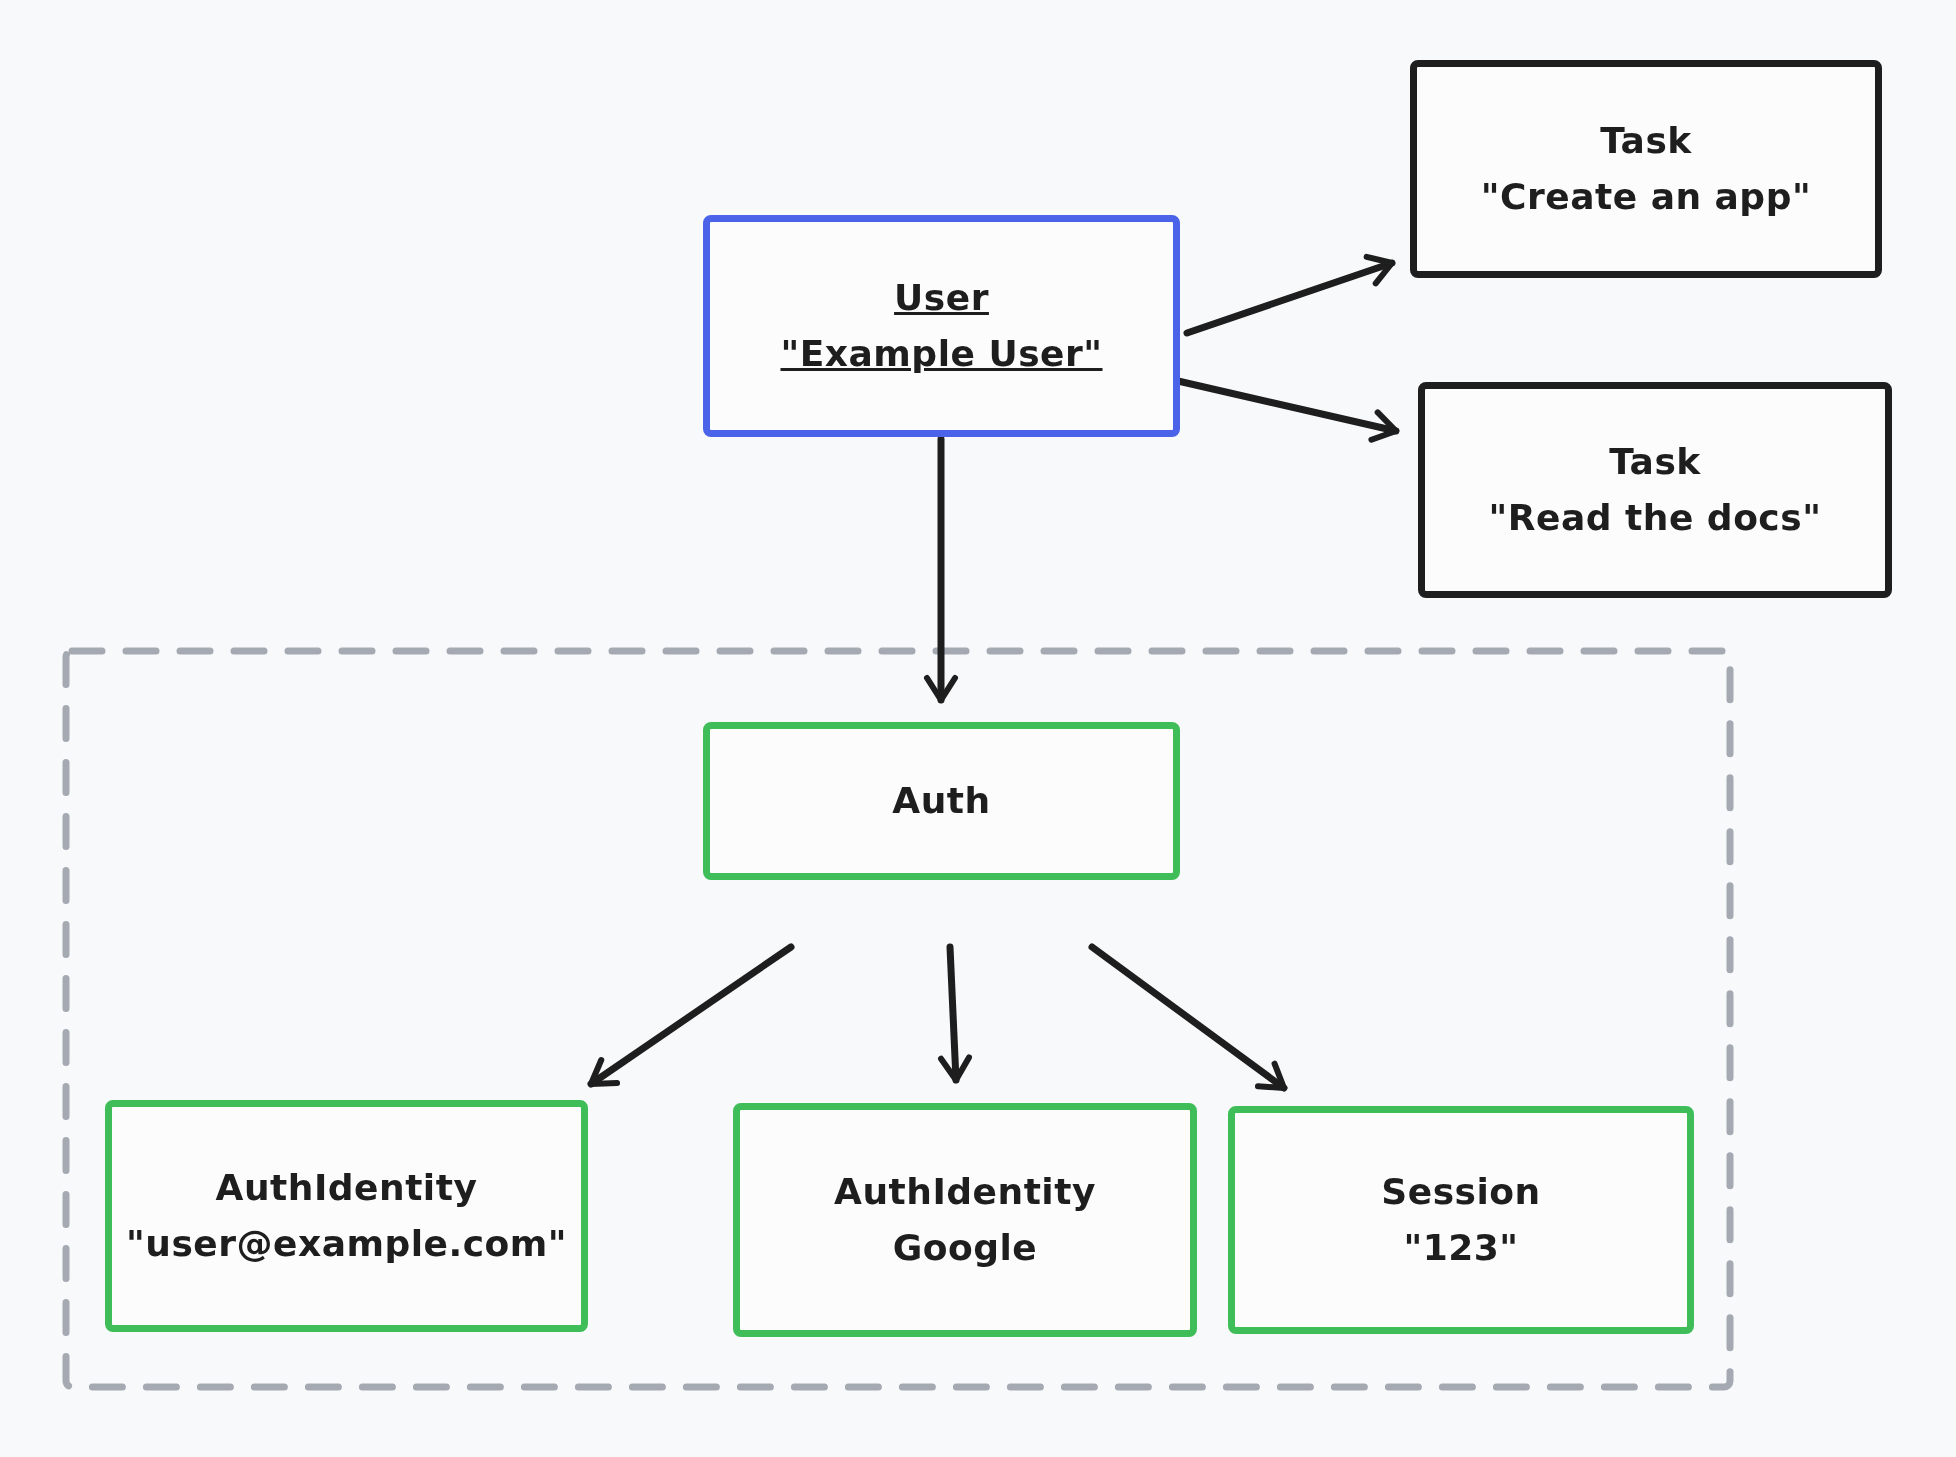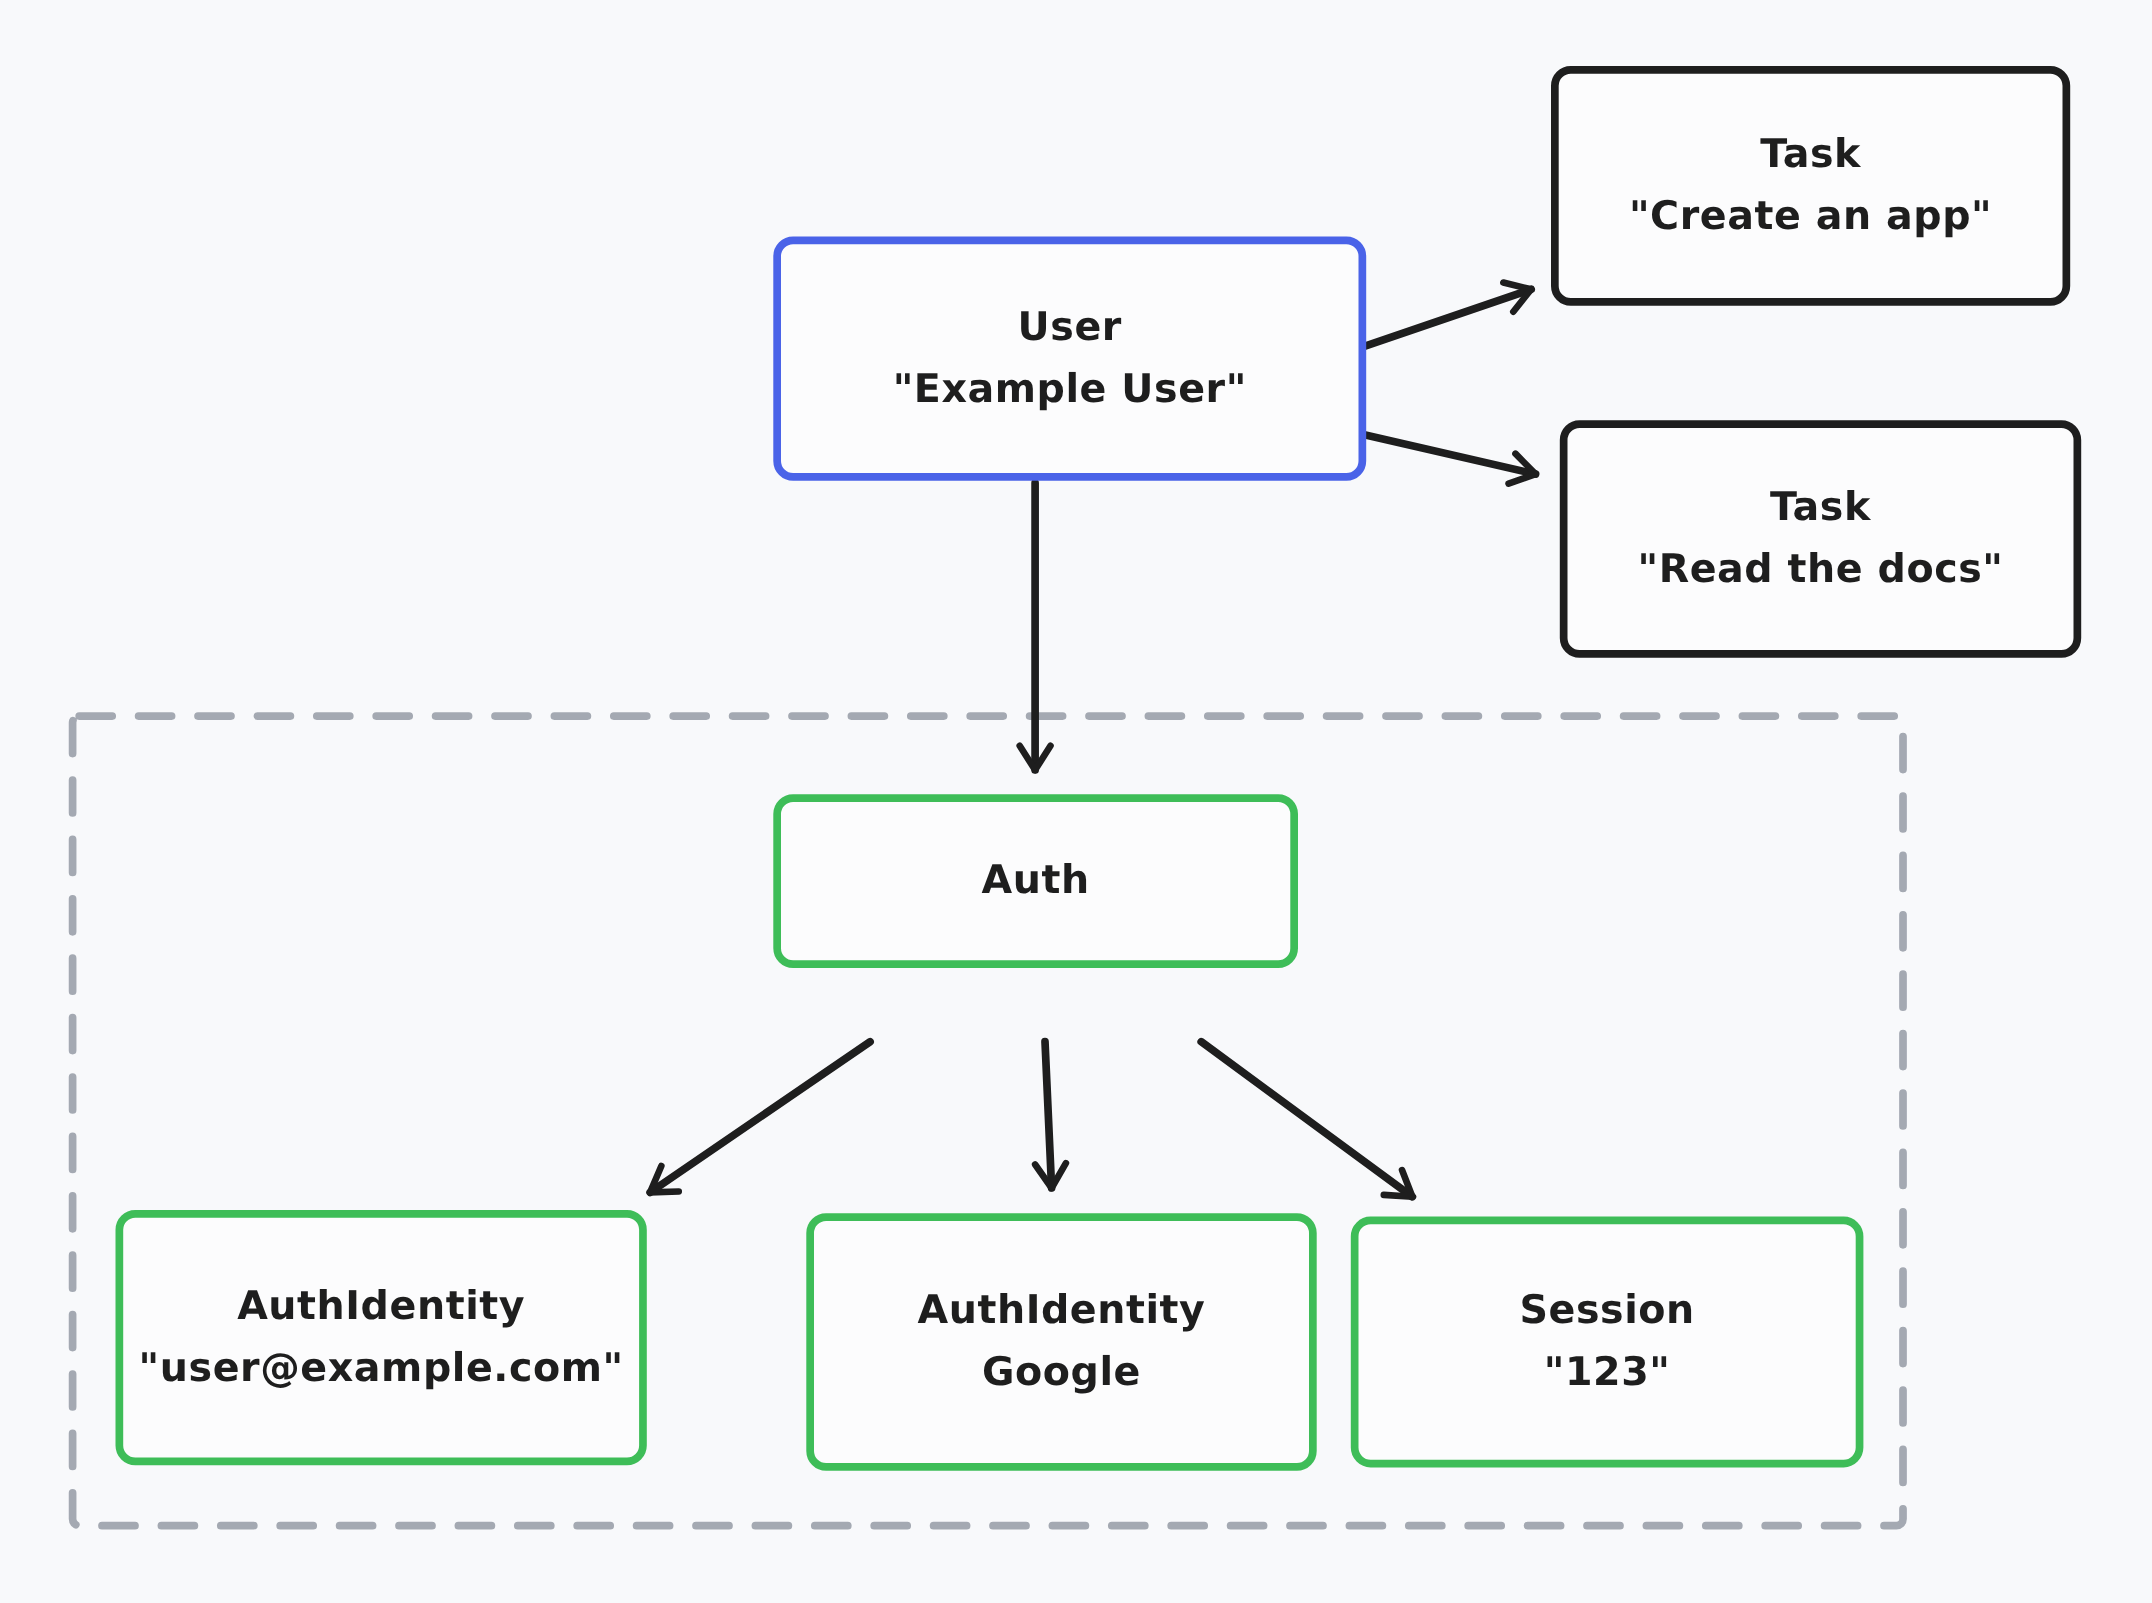--- a/index.html
+++ b/index.html
@@ -26,33 +26,33 @@
   .group-rect{
     stroke:var(--group-border);
     stroke-width:7;
     stroke-dasharray:30 24;
     stroke-linecap:round;
     fill:none;
   }
   .node{
     position:absolute;
     background:var(--node-fill);
-    border-radius:18px;
+    border-radius:8px;
     display:flex;
     flex-direction:column;
     align-items:center;
     justify-content:center;
     text-align:center;
     color:var(--ink);
     font-weight:700;
     font-size:36px;
     line-height:56px;
     letter-spacing:0.5px;
   }
-  .node-user{left:703px;top:215px;width:539px;height:222px;border:7px solid var(--user-border);}
+  .node-user{left:703px;top:215px;width:477px;height:222px;border:7px solid var(--user-border);text-decoration:underline;}
   .node-task-create{left:1410px;top:60px;width:472px;height:218px;border:7px solid var(--task-border);}
   .node-task-read{left:1418px;top:382px;width:474px;height:216px;border:7px solid var(--task-border);}
   .node-auth{left:703px;top:722px;width:477px;height:158px;border:7px solid var(--auth-border);}
   .node-ai-email{left:105px;top:1100px;width:483px;height:232px;border:7px solid var(--auth-border);}
   .node-ai-google{left:733px;top:1103px;width:464px;height:234px;border:7px solid var(--auth-border);}
   .node-session{left:1228px;top:1106px;width:466px;height:228px;border:7px solid var(--auth-border);}
   .node .line{display:block;}
 </style>
 </head>
 <body>

